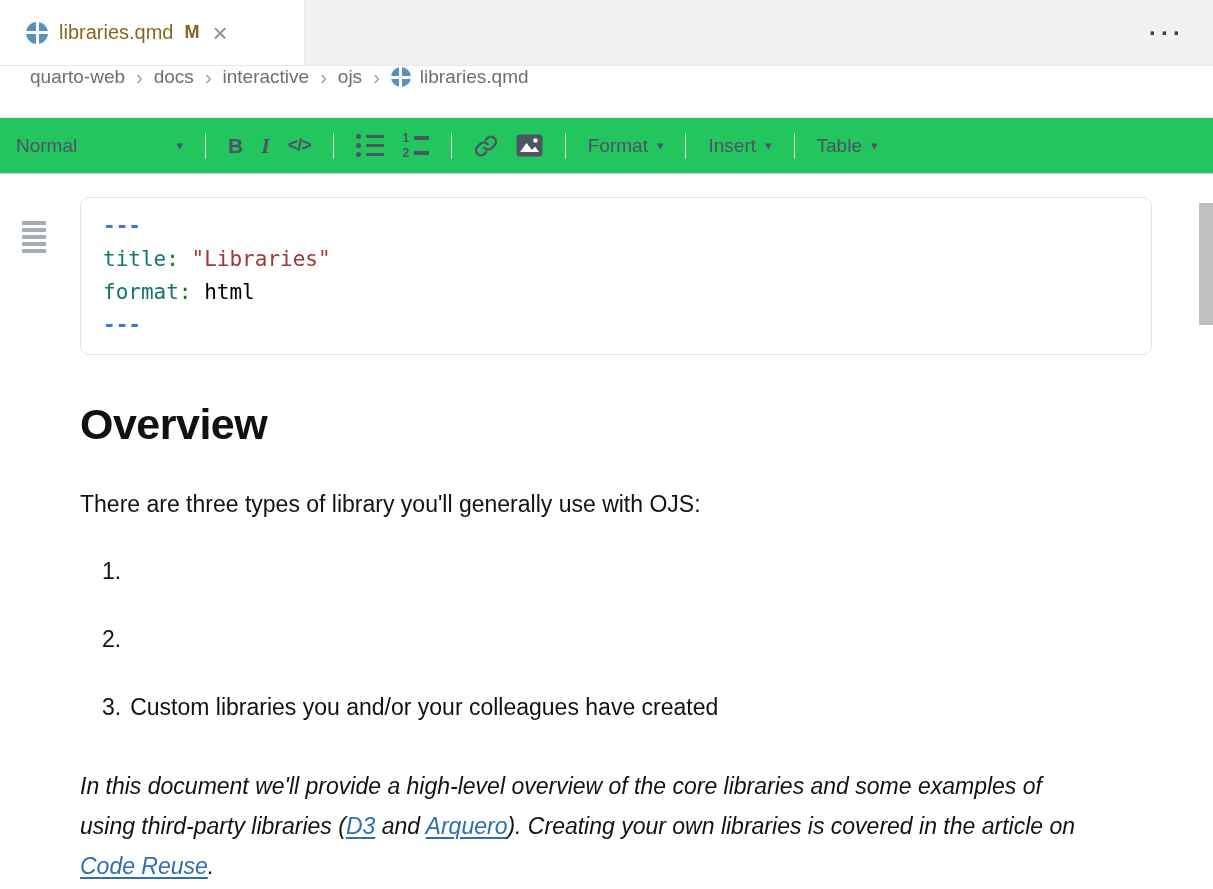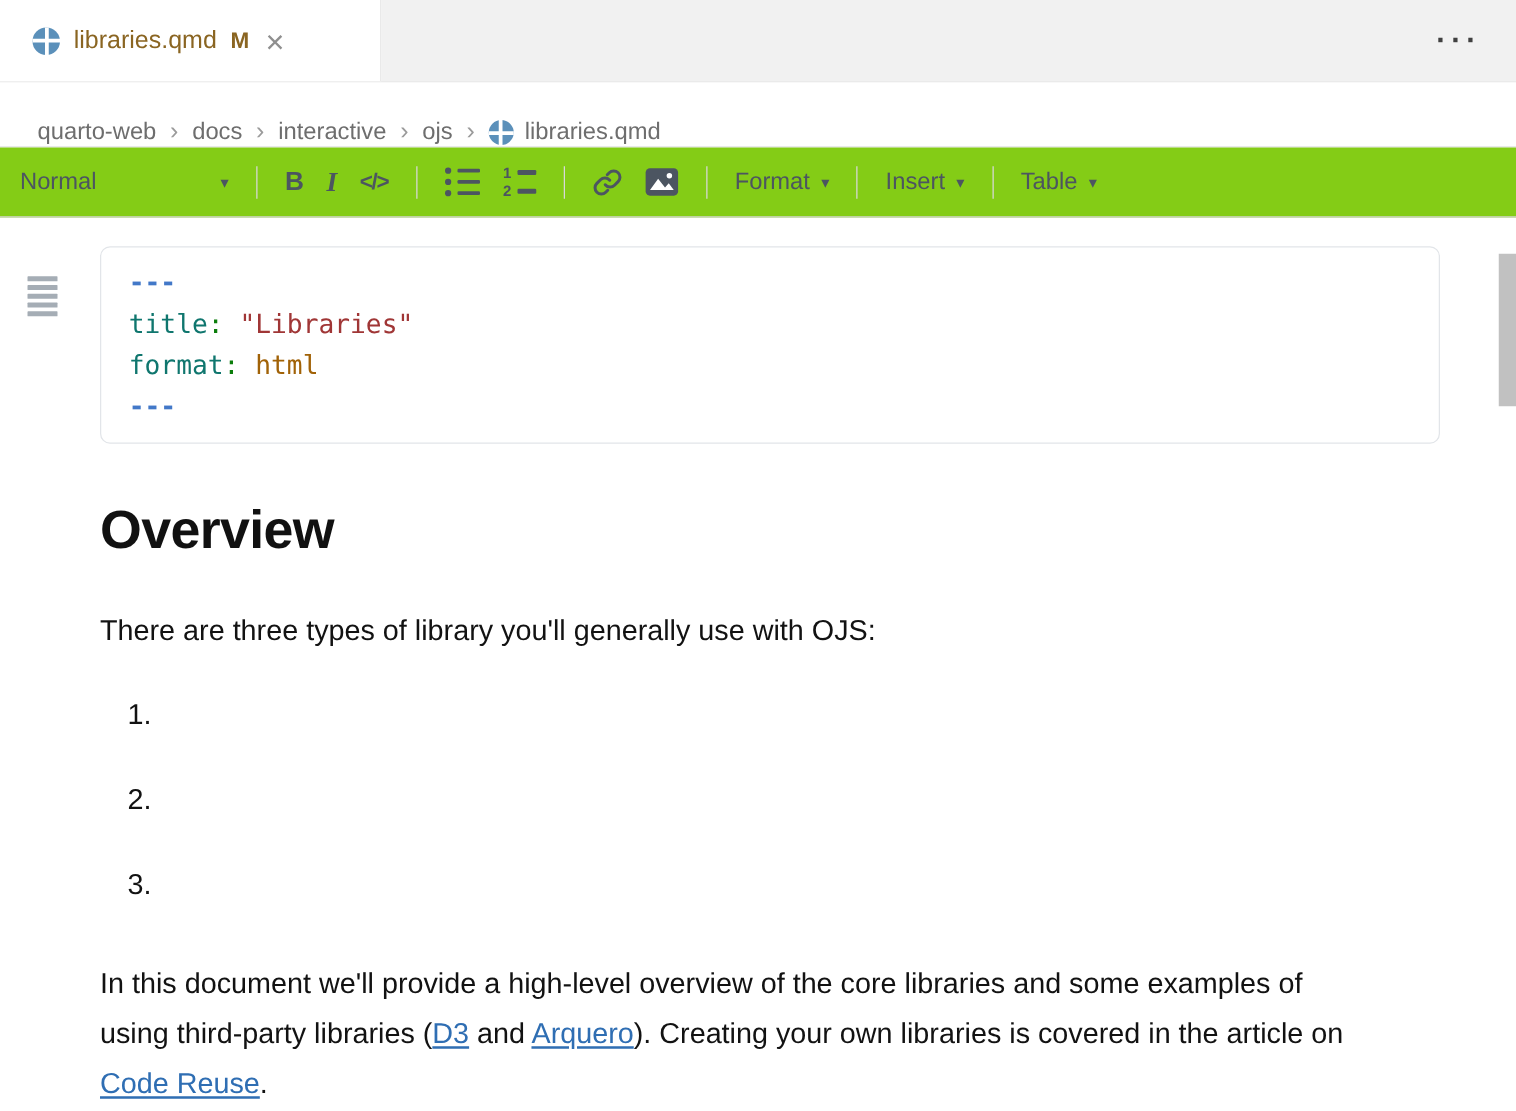--- a/index.html
+++ b/index.html
@@ -18,27 +18,27 @@
   .tab-close { color:#8f8f8f; font-size:26px; line-height:1; margin-left:2px; font-weight:300; }
   .tabbar-spacer { flex:1; }
   .more-actions { align-self:center; margin-right:28px; color:#404040; font-size:24px; font-weight:bold; letter-spacing:4px; line-height:1; cursor:pointer; }
 
   .quarto-icon { width:22px; height:22px; border-radius:50%; background:#5b90ba; position:relative; flex:none; }
   .quarto-icon::before { content:""; position:absolute; top:0; bottom:0; left:calc(50% - 1.5px); width:3px; background:#fff; }
   .quarto-icon::after  { content:""; position:absolute; left:0; right:0; top:calc(50% - 1.5px); height:3px; background:#fff; }
   .quarto-icon.small { width:20px; height:20px; }
 
   
-  .breadcrumb { height:52px; display:flex; align-items:flex-end; gap:11px; padding-left:30px; background:#fff; border-bottom:1px solid #e2e2e2; font-size:19px; color:#6e6e6e; }
+  .breadcrumb { height:52px; display:flex; align-items:flex-start; gap:11px; padding-left:30px; background:#fff; border-bottom:1px solid #e2e2e2; font-size:19px; color:#6e6e6e; }
   .crumb { cursor:pointer; }
   .crumb-sep { color:#9b9b9b; font-size:20px; }
   .crumb-file { display:flex; align-items:center; gap:9px; cursor:pointer; }
 
   
-  .toolbar { height:56px; display:flex; align-items:center; padding-left:16px; background:#84cc16; border-bottom:1px solid #d4d4d4; color:#4c5561; font-size:19px; }
+  .toolbar { height:56px; display:flex; align-items:center; padding-left:16px; background:#22c55e; border-bottom:1px solid #d4d4d4; color:#4c5561; font-size:19px; }
   .tb-sep { width:1px; height:26px; background:#d8d8d8; margin:0 13px; flex:none; }
   .tb-btn { display:flex; align-items:center; gap:9px; padding:0 9px; cursor:pointer; color:#4c5561; background:none; border:none; font-family:inherit; font-size:inherit; }
   .style-select { width:176px; justify-content:space-between; padding-left:0; }
   .caret { font-size:13px; color:#4c5561; }
   .glyph-bold { font-weight:800; font-size:21px; }
   .glyph-italic { font-family:"Liberation Serif", serif; font-style:italic; font-weight:600; font-size:22px; }
   .glyph-code { font-weight:700; font-size:18px; letter-spacing:-1px; }
   .icon-ul { display:flex; flex-direction:column; gap:4px; }
   .icon-ul .row { display:flex; align-items:center; gap:5px; }
   .icon-ul .dot { width:5px; height:5px; border-radius:50%; background:currentColor; }
@@ -54,28 +54,28 @@
   .scroll-thumb { position:absolute; top:6px; right:0; width:14px; height:122px; background:#c1c1c1; cursor:pointer; }
 
   .drag-handle { position:absolute; left:22px; top:24px; display:flex; flex-direction:column; gap:3px; cursor:grab; }
   .drag-handle .bar { width:24px; height:4px; background:#a5adb5; border-radius:0.5px; }
 
   .yaml-block { margin:23px 61px 0 80px; border:1px solid #e2e5e9; border-radius:8px; padding:12px 22px; font-family:"DejaVu Sans Mono", monospace; font-size:21px; line-height:33px; cursor:text; }
   .tok-meta   { color:#4278c8; font-weight:600; }
   .tok-key    { color:#0f766e; }
   .tok-colon  { color:#0b7d0b; }
   .tok-string { color:#a03636; }
-  .tok-plain  { color:#a16207; }
+  .tok-plain  { color:#000000; }
 
   .doc-heading { margin:45px 80px 0; font-size:43px; font-weight:700; color:#111; letter-spacing:-0.5px; }
   .doc-intro { margin:42px 80px 17px; font-size:23px; }
   .doc-list { margin:40px 80px 0; padding:0; list-style:none; font-size:23px; }
   .doc-list li { display:flex; margin-bottom:41px; margin-left:22px; }
   .li-num { flex:none; margin-right:9px; }
-  .doc-outro { margin:45px 80px 0; font-size:23px; line-height:40px; max-width:1015px; }
+  .doc-outro { margin:45px 80px 0; font-size:23px; line-height:40px; max-width:1015px;font-style:italic; }
 
   .link { color:#2f6eb3; text-decoration:underline; text-underline-offset:3px; cursor:pointer; }
 </style>
 </head>
 <body>
 
 <div class="tabbar">
   <div class="tab">
     <span class="quarto-icon"></span>
     <span class="tab-title">libraries.qmd</span>
@@ -200,17 +200,18 @@
 
   <ol class="doc-list">
     <li>
       <span class="li-num">1.</span>
     </li>
     <li>
       <span class="li-num">2.</span>
     </li>
     <li>
       <span class="li-num">3.</span>
+      <span><span>Custom libraries you and/or your colleagues have created</span></span>
     </li>
   </ol>
 
   <p class="doc-outro"><span>In this document we'll provide a high-level overview of the core libraries and some examples of using third-party libraries (</span><a class="link" href="#">D3</a><span> and </span><a class="link" href="#">Arquero</a><span>). Creating your own libraries is covered in the article on </span><a class="link" href="#">Code Reuse</a><span>.</span></p>
 </div>
 
 </body></html>

